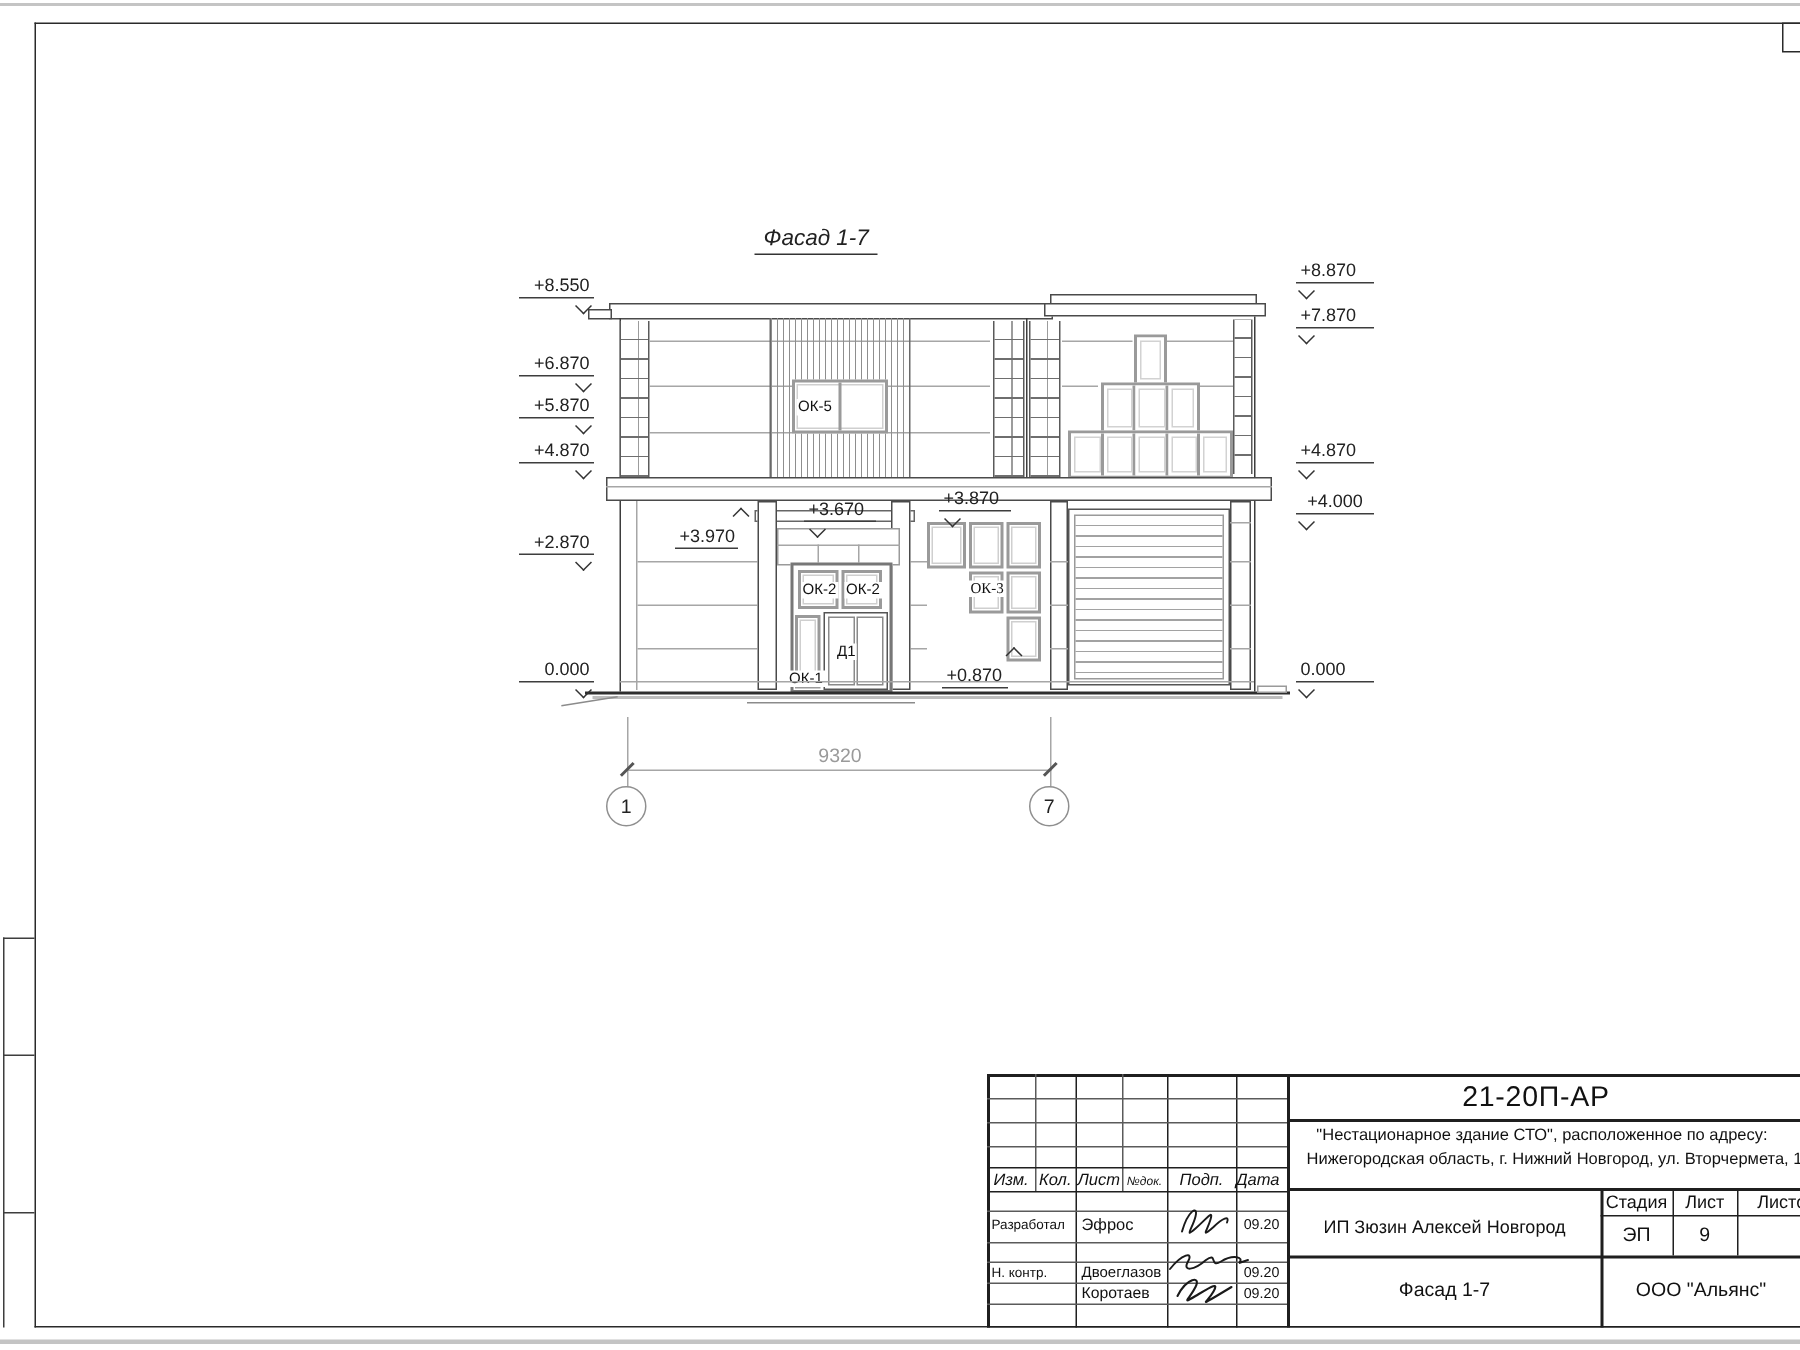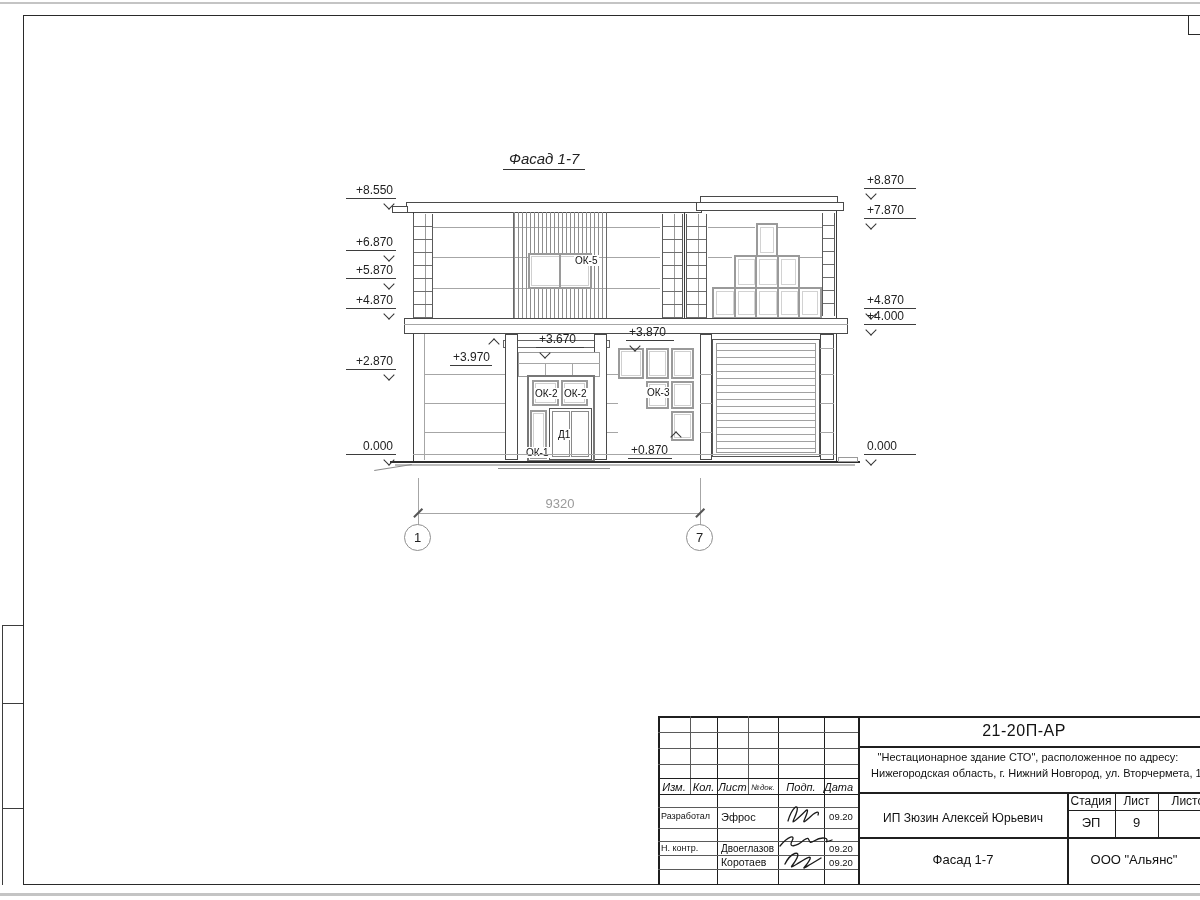--- a/index.html
+++ b/index.html
@@ -87,21 +87,21 @@
   <div class="lg" style="left:800px;top:257px;width:22px;height:1px;"></div>
 
   <div class="quoin" style="left:413px;top:214px;width:20px;height:104px;"></div>
   <div class="quoin" style="left:662px;top:214px;width:21px;height:104px;"></div>
   <div class="quoin" style="left:686px;top:214px;width:21px;height:104px;"></div>
   <div class="quoin" style="left:822px;top:213px;width:13px;height:103px;"></div>
 
   <div class="slats" style="left:513px;top:212px;width:94px;height:106px;"></div>
   <div class="win" style="left:528px;top:253px;width:64px;height:36px;"></div>
   <div class="lg" style="left:559px;top:255px;width:2px;height:32px;background:#9a9a9a;"></div>
-  <span class="lbl" style="left:531px;top:255px;margin-left:43px;">ОК-5</span>
+  <span class="lbl" style="left:531px;top:266px;">ОК-5</span>
 
   <div class="winrow" style="left:756px;top:223px;width:22px;height:34px;">
       <div class="twin"></div>
     </div>
   <div class="winrow" style="left:734px;top:255px;width:66px;height:34px;">
       <div class="twin"></div>
       <div class="twin"></div>
       <div class="twin"></div>
     </div>
   <div class="winrow" style="left:712px;top:287px;width:110px;height:32px;">
@@ -143,21 +143,21 @@
   <span class="lbl" style="left:557px;top:429px;">Д1</span>
   <div class="lg" style="left:492px;top:464px;width:124px;height:1px;background:#8b8b8b;"></div>
   <div class="lg" style="left:498px;top:468px;width:112px;height:1px;background:#8b8b8b;"></div>
 
   <div class="win" style="left:618px;top:348px;width:26px;height:31px;"></div>
   <div class="win" style="left:646px;top:348px;width:23px;height:31px;"></div>
   <div class="win" style="left:671px;top:348px;width:23px;height:31px;"></div>
   <div class="win" style="left:646px;top:381px;width:23px;height:28px;"></div>
   <div class="win" style="left:671px;top:381px;width:23px;height:28px;"></div>
   <div class="win" style="left:671px;top:411px;width:23px;height:30px;"></div>
-  <span class="lbl" style="left:646px;top:387px;">ОК-3</span>
+  <span class="lbl" style="left:646px;top:387px;font-family:Liberation Serif, serif;">ОК-3</span>
 
   <div class="bx" style="left:700px;top:334px;width:12px;height:126px;"></div>
   <div class="bx" style="left:820px;top:334px;width:14px;height:126px;"></div>
   <div class="lg" style="left:700px;top:374px;width:12px;height:1px;"></div>
   <div class="lg" style="left:700px;top:403px;width:12px;height:1px;"></div>
   <div class="lg" style="left:700px;top:432px;width:12px;height:1px;"></div>
   <div class="lg" style="left:820px;top:348px;width:14px;height:1px;"></div>
   <div class="lg" style="left:820px;top:374px;width:14px;height:1px;"></div>
   <div class="lg" style="left:820px;top:403px;width:14px;height:1px;"></div>
   <div class="lg" style="left:820px;top:432px;width:14px;height:1px;"></div>
@@ -200,21 +200,21 @@
       <span class="varrow vdown"></span>
     </div>
   <div class="elev R" style="left:864px;top:204px;width:52px;">
       <span class="t">+7.870</span>
       <span class="varrow vdown"></span>
     </div>
   <div class="elev R" style="left:864px;top:294px;width:52px;">
       <span class="t">+4.870</span>
       <span class="varrow vdown"></span>
     </div>
-  <div class="elev R" style="left:864px;top:310px;width:52px;">
+  <div class="elev R" style="left:864px;top:328px;width:52px;text-align:center;">
       <span class="t">+4.000</span>
       <span class="varrow vdown"></span>
     </div>
   <div class="elev R" style="left:864px;top:440px;width:52px;">
       <span class="t">0.000</span>
       <span class="varrow vdown"></span>
     </div>
 
   <div class="elev" style="left:450px;top:351px;width:42px;">
       <span class="t">+3.970</span>
@@ -265,21 +265,21 @@
   <div class="tblt" style="left:658px;top:828px;width:200px;height:1px;"></div>
   <div class="tblt" style="left:658px;top:841px;width:200px;height:1px;"></div>
   <div class="tblt" style="left:658px;top:855px;width:200px;height:1px;"></div>
   <div class="tblt" style="left:658px;top:869px;width:200px;height:1px;"></div>
 
   <div class="tbln" style="left:858px;top:746px;width:352px;height:1.5px;"></div>
   <div class="tbln" style="left:858px;top:792px;width:352px;height:1.5px;"></div>
   <div class="tbln" style="left:1067px;top:810px;width:143px;height:1px;"></div>
   <div class="tbln" style="left:858px;top:837px;width:352px;height:1.5px;"></div>
 
-  <div class="tbtxt ctr" style="left:858px;top:722px;width:332px;font-size:16px;letter-spacing:0.5px;">21-20П-АР</div>
+  <div class="tbtxt ctr" style="left:858px;top:722px;width:332px;font-size:19px;letter-spacing:0.5px;">21-20П-АР</div>
   <div class="tbtxt ctr" style="left:860px;top:751px;width:336px;font-size:11px;">"Нестационарное здание СТО", расположенное по адресу:</div>
   <div class="tbtxt ctr" style="left:860px;top:767px;width:360px;font-size:11px;">Нижегородская область, г. Нижний Новгород, ул. Вторчермета, 1А</div>
 
   <div class="tbtxt ctr it" style="left:658px;top:781px;width:32px;font-size:11px;">Изм.</div>
   <div class="tbtxt ctr it" style="left:690px;top:781px;width:27px;font-size:11px;">Кол.</div>
   <div class="tbtxt ctr it" style="left:717px;top:781px;width:31px;font-size:11px;">Лист</div>
   <div class="tbtxt ctr it" style="left:748px;top:784px;width:30px;font-size:8px;">№док.</div>
   <div class="tbtxt ctr it" style="left:778px;top:781px;width:46px;font-size:11px;">Подп.</div>
   <div class="tbtxt ctr it" style="left:824px;top:781px;width:26px;font-size:11px;">Дата</div>
 
@@ -296,21 +296,21 @@
   <svg class="sig" style="left:782px;top:799px;" width="42" height="30" viewBox="0 0 42 30">
     <path d="M6 22 C10 8 17 4 15 12 C13 20 7 27 15 20 C23 13 27 7 25 14 C23 21 18 27 27 19 C33 13 38 11 36 16" fill="none" stroke="#1a1a1a" stroke-width="1.3" stroke-linecap="round"></path>
   </svg>
   <svg class="sig" style="left:776px;top:832px;" width="58" height="20" viewBox="0 0 58 20">
     <path d="M4 14 C12 4 20 2 16 9 C12 16 20 15 28 8 C36 2 30 14 38 9 C46 4 54 6 50 10 L56 8" fill="none" stroke="#1a1a1a" stroke-width="1.3" stroke-linecap="round"></path>
   </svg>
   <svg class="sig" style="left:779px;top:848px;" width="46" height="24" viewBox="0 0 46 24">
     <path d="M6 16 C12 4 22 2 18 10 C14 18 8 22 18 16 C28 10 34 6 30 13 C26 20 20 23 32 16 L42 10" fill="none" stroke="#1a1a1a" stroke-width="1.4" stroke-linecap="round"></path>
   </svg>
 
-  <div class="tbtxt ctr" style="left:860px;top:812px;width:206px;font-size:12px;">ИП Зюзин Алексей Юрьевич</div>
+  <div class="tbtxt ctr" style="left:860px;top:812px;width:206px;font-size:12px;">ИП Зюзин Алексей Новгород</div>
   <div class="tbtxt ctr" style="left:1067px;top:795px;width:48px;font-size:12px;">Стадия</div>
   <div class="tbtxt ctr" style="left:1115px;top:795px;width:43px;font-size:12px;">Лист</div>
   <div class="tbtxt ctr" style="left:1160px;top:795px;width:62px;font-size:12px;">Листов</div>
   <div class="tbtxt ctr" style="left:1067px;top:816px;width:48px;font-size:13px;">ЭП</div>
   <div class="tbtxt ctr" style="left:1115px;top:816px;width:43px;font-size:13px;">9</div>
   <div class="tbtxt ctr" style="left:860px;top:853px;width:206px;font-size:13px;">Фасад 1-7</div>
   <div class="tbtxt ctr" style="left:1069px;top:853px;width:130px;font-size:13px;">ООО "Альянс"</div>
 
 </div>
 

